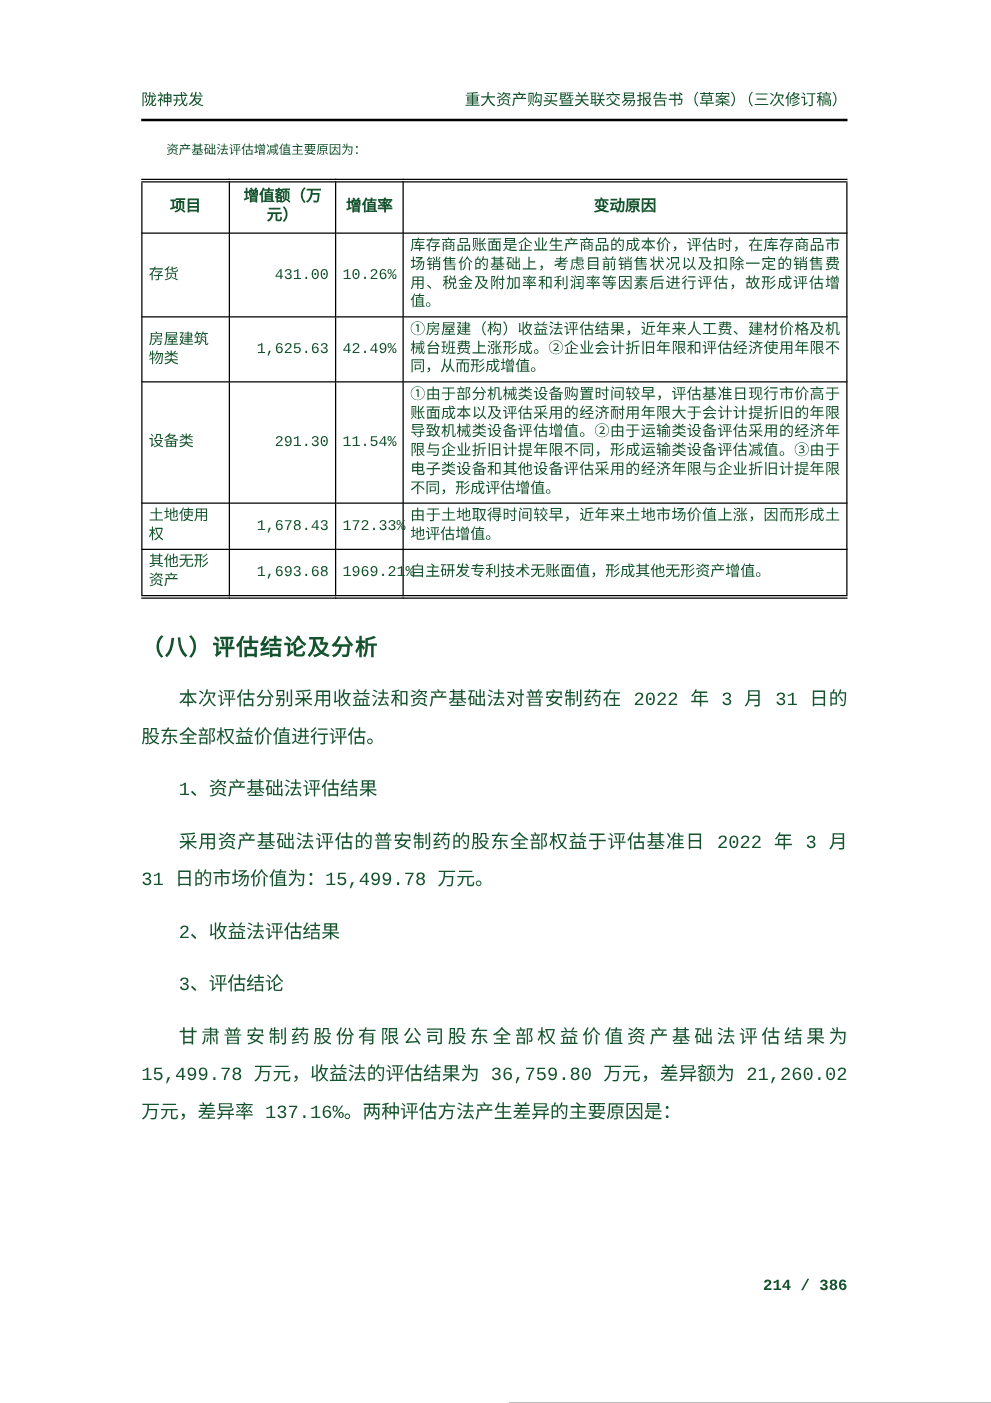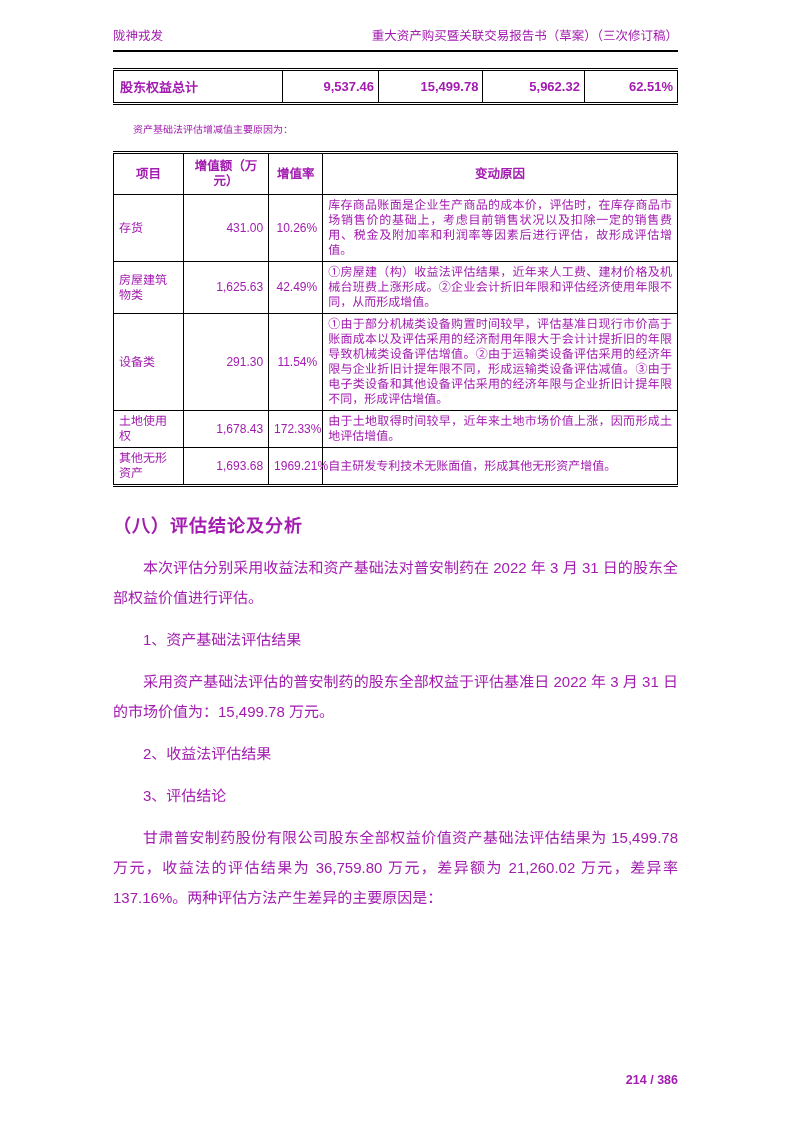--- a/index.html
+++ b/index.html
@@ -1,20 +1,20 @@
 <!DOCTYPE html>
 <html lang="zh-CN"><head>
 <meta charset="utf-8">
 <style>
   html,body{margin:0;padding:0;background:#888;}
   .page{
-    width:793px;height:1122px;background:#ffffff;color:#a21caf;
-    font-family:Liberation Sans, sans-serif;
+    width:793px;height:1122px;background:#ffffff;color:#14532d;
+    font-family:Liberation Mono, monospace;
     position:relative;box-sizing:border-box;
-    padding:28px 115px 0 113px;overflow:hidden;margin:0 auto;
+    padding:73px 115px 0 113px;overflow:hidden;margin:0 auto;
   }
   
   .doc-header{
     display:flex;justify-content:space-between;align-items:flex-end;
     font-size:12.5px;line-height:16px;padding-bottom:6px;
     border-bottom:2px solid #000;
   }
   
   table{border-collapse:collapse;width:100%;table-layout:fixed;}
   .summary-table{
@@ -48,52 +48,34 @@
   .section-heading{
     font-size:18px;font-weight:bold;margin:24px 0 16px;letter-spacing:1px;
   }
   .body-para,.sub-heading{
     font-size:15px;line-height:30px;margin:12px 0;
     text-align:justify;text-justify:inter-ideograph;text-indent:2em;
   }
   .sub-heading{text-align:left;}
   
   .page-footer{
-    position:absolute;top:1073px;right:115px;
+    position:absolute;top:1022px;right:115px;
     font-size:12.5px;font-weight:bold;
   }
 </style>
 </head>
 <body>
 
 <div class="page">
 
   <div class="doc-header">
     <span>陇神戎发</span>
     <span>重大资产购买暨关联交易报告书（草案）（三次修订稿）</span>
   </div>
 
-  <table class="summary-table">
-    <colgroup>
-      <col style="width:30%">
-        <col style="width:17%">
-        <col style="width:18.5%">
-      <col style="width:18%">
-        <col style="width:16.5%">
-    </colgroup>
-    <tbody>
-      <tr>
-        <td class="lbl">股东权益总计</td>
-        <td>9,537.46</td>
-        <td>15,499.78</td>
-        <td>5,962.32</td>
-        <td>62.51%</td>
-      </tr>
-    </tbody>
-  </table>
 
   <p class="intro">资产基础法评估增减值主要原因为：</p>
 
   <table class="reason-table">
     <colgroup>
       <col style="width:12.4%">
         <col style="width:15.1%">
         <col style="width:9.6%">
         <col style="width:62.9%">
     </colgroup>

